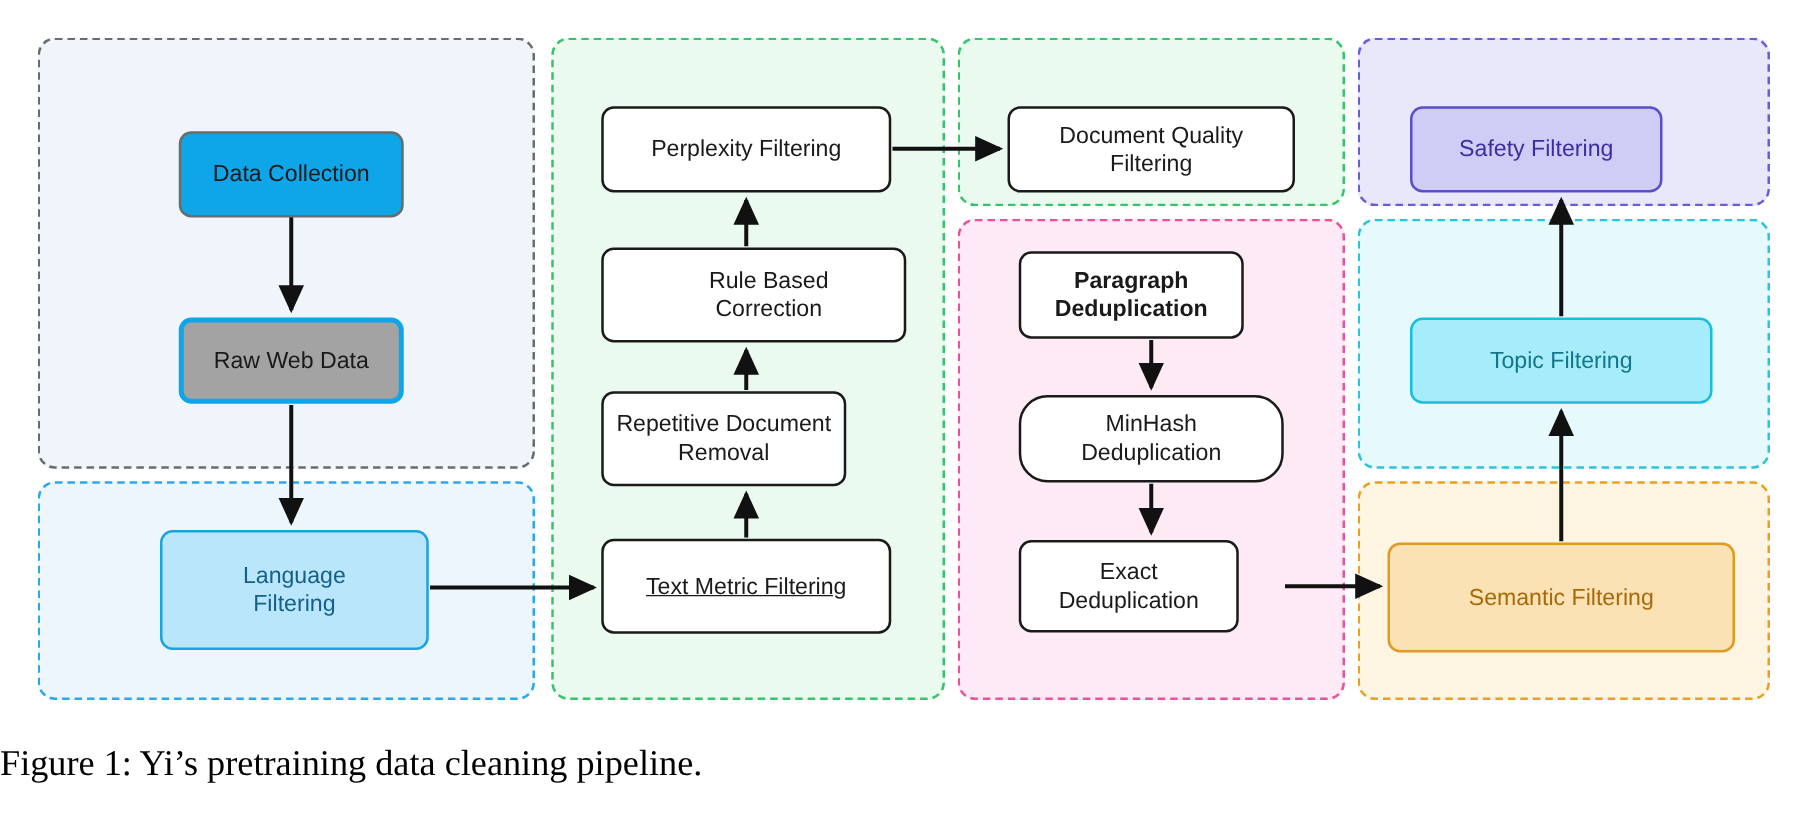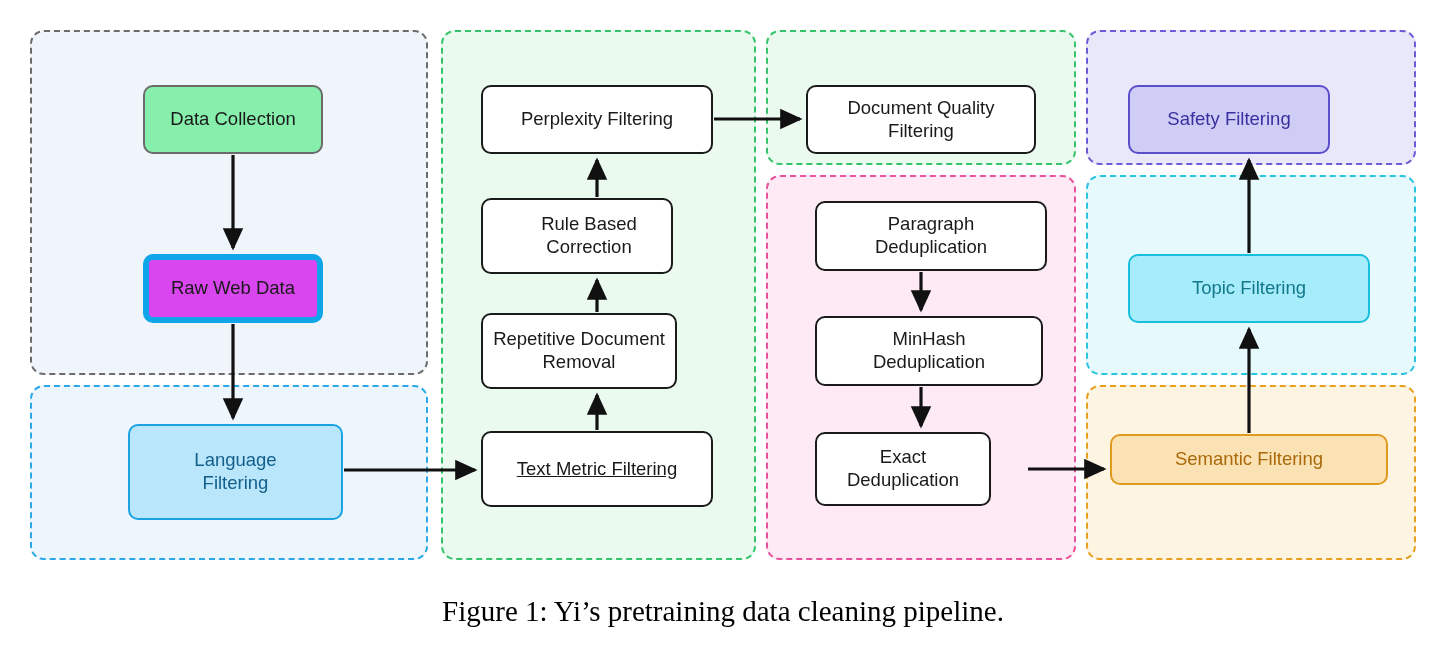--- a/index.html
+++ b/index.html
@@ -78,27 +78,28 @@
     font-size: 18.5px;
     line-height: 1.22;
     padding: 4px 8px;
     background: #ffffff;
     border: 2px solid #2b2b2b;
     color: #1a1a1a;
     white-space: pre-line;
   }
 
   .node-gray {
-    background: #86efac;
+    background: #0ea5e9;
     border: 2px solid #6b6b6b;
     color: #1a1a1a;
+    margin-top: 20px;
   }
   .node-white-gray {
-    background: #d946ef;
-    border: 6px solid #0ea5e9;
+    background: #a3a3a3;
+    border: 4px solid #0ea5e9;
   }
   .node-blue {
     background: #b9e6fb;
     border: 2px solid #1aa3e0;
     color: #14608b;
   }
   .node-black {
     background: #ffffff;
     border: 2.2px solid #1a1a1a;
   }
@@ -118,47 +119,47 @@
     color: #a9690a;
   }
 
   
   .n-data-collection { left: 143px; top: 85px; width: 180px; height: 69px; }
   .n-raw-web        { left: 143px; top: 254px; width: 180px; height: 69px; }
   .n-language       { left: 128px; top: 424px; width: 215px; height: 96px; }
 
   .n-text-metric    { left: 481px; top: 431px; width: 232px; height: 76px; text-decoration: underline; }
   .n-repetitive     { left: 481px; top: 313px; width: 196px; height: 76px; }
-  .n-rule-based     { left: 481px; top: 198px; width: 192px; height: 76px; padding-left: 32px; }
+  .n-rule-based     { left: 481px; top: 198px; width: 244px; height: 76px; padding-left: 32px; }
   .n-perplexity     { left: 481px; top: 85px; width: 232px; height: 69px; }
 
   .n-doc-quality    { left: 806px; top: 85px; width: 230px; height: 69px; }
-  .n-paragraph      { left: 815px; top: 201px; width: 232px; height: 70px; }
-  .n-minhash        { left: 815px; top: 316px; width: 228px; height: 70px; }
+  .n-paragraph      { left: 815px; top: 201px; width: 180px; height: 70px; font-weight: bold; }
+  .n-minhash        { left: 815px; top: 316px; width: 212px; height: 70px; border-radius: 23px; }
   .n-exact          { left: 815px; top: 432px; width: 176px; height: 74px; }
 
   .n-safety         { left: 1128px; top: 85px; width: 202px; height: 69px; }
   .n-topic          { left: 1128px; top: 254px; width: 242px; height: 69px; }
-  .n-semantic       { left: 1110px; top: 434px; width: 278px; height: 51px; }
+  .n-semantic       { left: 1110px; top: 434px; width: 278px; height: 88px; }
 
   
   .arrow-layer {
     position: absolute;
     left: 0; top: 0;
     width: 1446px; height: 662px;
     pointer-events: none;
   }
 
   
   .caption {
     position: absolute;
     left: 0;
     top: 595px;
     width: 1446px;
-    text-align: center;
+    text-align: left;
     font-family: "Liberation Serif", serif;
     font-size: 29px;
     color: #000000;
   }
 </style>
 </head>
 <body>
 
 <div id="page">
 

